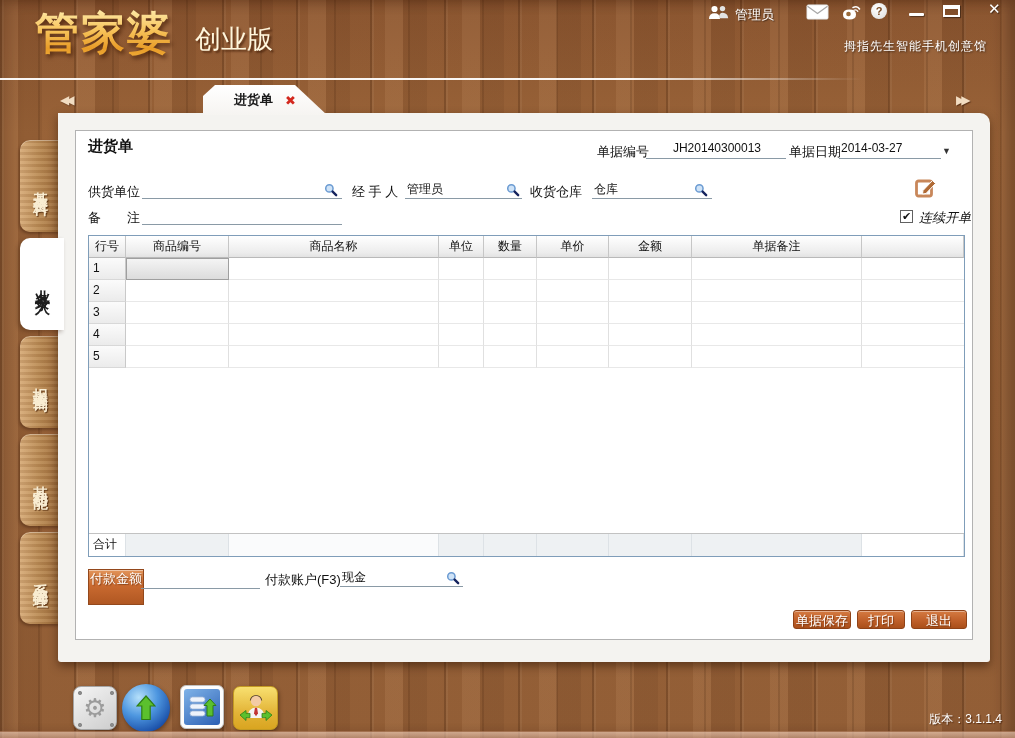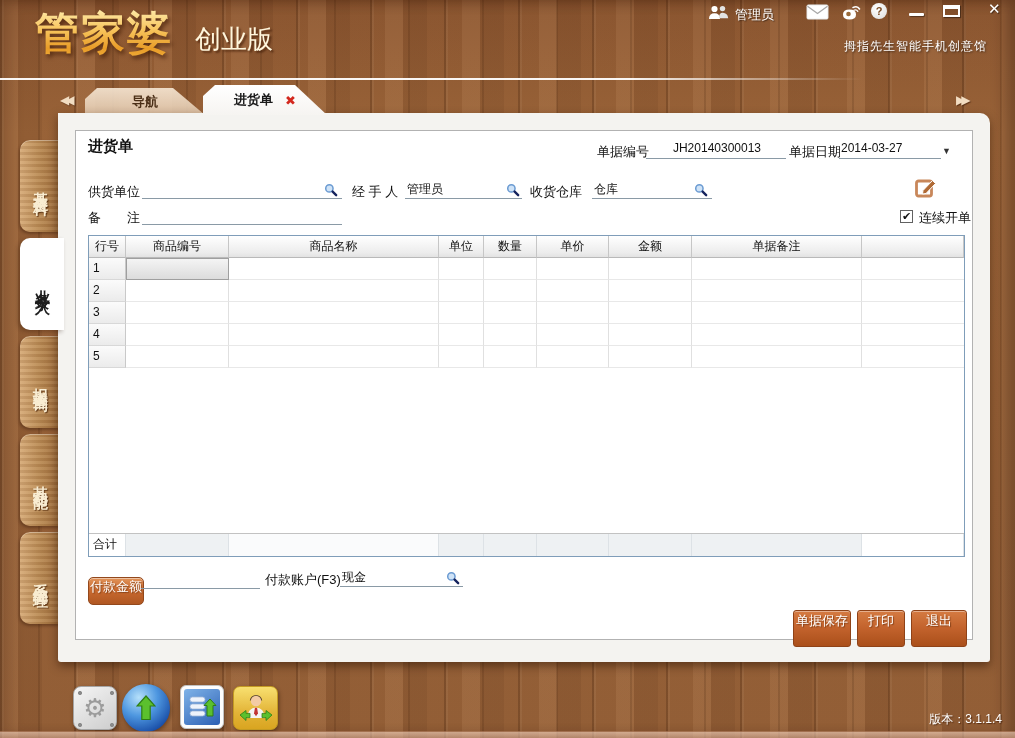--- a/index.html
+++ b/index.html
@@ -79,21 +79,21 @@
 
   .uline { position:absolute; border-bottom:1px solid #8a9aa6; height:18px; font-size:12px;
     padding-left:2px; cursor:text; }
   .mag { position:absolute; width:14px; height:14px; cursor:pointer; }
   .drop-arrow { position:absolute; font-size:9px; color:#333; cursor:pointer; }
 
   .edit-icon { position:absolute; left:838px; top:45px; cursor:pointer; }
 
   .chk { position:absolute; left:824px; top:79px; width:13px; height:13px; background:#fff;
     border:1px solid #616161; font-size:11px; line-height:11px; text-align:center; cursor:pointer; }
-  .chk-label { position:absolute; left:843px; top:78px; }
+  .chk-label { position:absolute; left:843px; top:78px;font-style:italic; }
 
   
   .grid { position:absolute; left:12px; top:104px; width:877px; height:322px;
     border:1px solid #7f9db9; display:flex; flex-direction:column; background:#fff; }
   .tr { display:flex; flex:0 0 22px; }
   .grid-head .th {
     background:linear-gradient(180deg,#ffffff,#ececec 80%,#e2e2e2);
     border-right:1px solid #c6c6c6; border-bottom:1px solid #b9b9b9;
     font-size:12px; text-align:center; line-height:21px; height:22px; }
   .td { border-right:1px solid #e0e0e0; border-bottom:1px solid #e8e8e8; height:22px; }
@@ -104,27 +104,27 @@
   .grid-total { flex:0 0 21px; border-top:1px solid #c2c2c2; display:flex; }
   .grid-total .td { background:#eef1f3; border-right:1px solid #dde2e6; border-bottom:none; }
   .grid-total .tot-label { background:#fff; font-size:12px; line-height:20px; padding-left:4px; }
   .grid-total .tot-name { background:#fafbfc; }
 
   .c0{width:37px;} .c1{width:103px;} .c2{width:210px;} .c3{width:45px;}
   .c4{width:53px;} .c5{width:72px;} .c6{width:83px;} .c7{width:170px;}
   .c8{flex:1; border-right:none;}
 
   
-  .pay-btn { position:absolute; left:12px; top:438px; width:56px; height:28px;
+  .pay-btn { position:absolute; left:12px; top:438px; width:56px; height:36px;
     background:linear-gradient(180deg,#e2945a,#c96a30 45%,#b05722);
-    border:1px solid #93481c; border-radius:5px; color:#fff; font-size:13px;
+    border:1px solid #93481c; border-radius:0; color:#fff; font-size:13px;
     text-align:center; line-height:18px; cursor:pointer;
-    box-shadow:inset 0 1px 0 rgba(255,255,255,.45); text-shadow:1px 1px 1px rgba(90,40,10,.6);margin-top:8px; }
-
-  .act-btn { position:absolute; top:479px; height:37px;
+    box-shadow:inset 0 1px 0 rgba(255,255,255,.45); text-shadow:1px 1px 1px rgba(90,40,10,.6); }
+
+  .act-btn { position:absolute; top:479px; height:19px;
     background:linear-gradient(180deg,#d57b42,#c2622c 50%,#aa4f1a);
     border:1px solid #8f4217; border-radius:3px; color:#fff; font-size:13px;
     text-align:center; line-height:19px; cursor:pointer;
     box-shadow:inset 0 1px 0 rgba(255,255,255,.4); text-shadow:1px 1px 1px rgba(90,40,10,.6); }
   .btn-save { left:717px; width:58px; }
   .btn-print { left:781px; width:48px; }
   .btn-exit { left:835px; width:56px; }
 
   
   .side-tab { position:absolute; left:20px; width:40px; height:92px; cursor:pointer;
@@ -211,23 +211,20 @@
   <div class="hdr-icon icon-min"></div>
   <div class="hdr-icon icon-max"></div>
   <div class="hdr-icon icon-close">✕</div>
 
   <div class="company">拇指先生智能手机创意馆</div>
 
   <div class="white-line"></div>
 
   <div class="scroll-arrows arrows-back">◀◀</div>
 
-  <div class="doc-tab tab-nav">
-    <span>导航</span>
-  </div>
 
   <div class="doc-tab tab-active">
     <span>进货单</span>
     <span class="tab-close">✖</span>
   </div>
 
   <div class="scroll-arrows arrows-fwd">▶▶</div>
 
   <div class="side-tab st0">基本资料</div>
   <div class="side-tab st1 active">业务录入</div>

